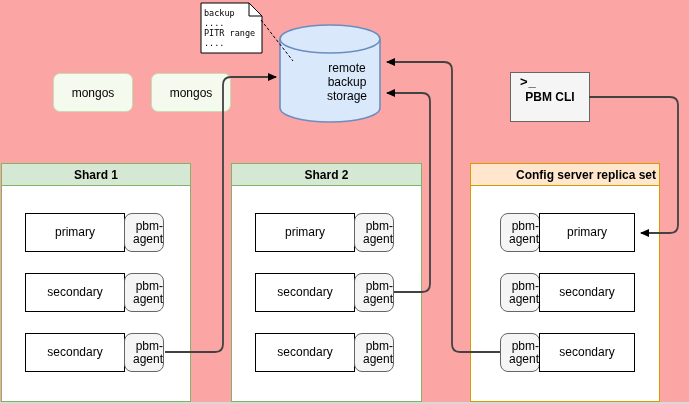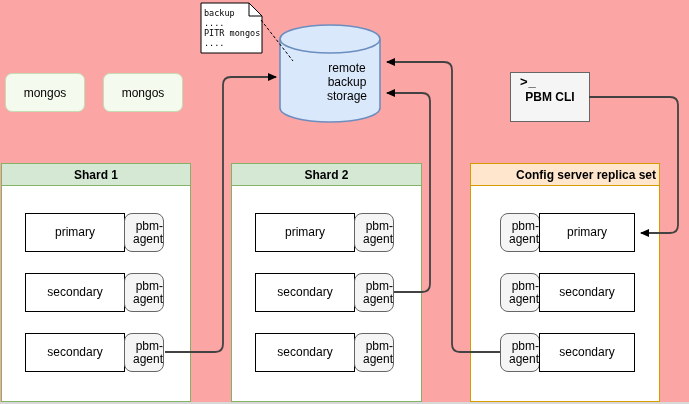--- a/index.html
+++ b/index.html
@@ -27,21 +27,21 @@
     position:absolute; height:37px; border:1px solid #000000; background:#ffffff;
     display:flex; align-items:center; justify-content:center;
     font-size:12px; color:#000; z-index:3; text-align:right; line-height:13px;
   }
   .agent { background:var(--gray_fill); border-color:var(--gray_stroke);border-radius:8px; }
 
   
   .mongos {
     position:absolute; top:73px; width:78px; height:37px; z-index:3;
     background:var(--mongos_fill); border:1px solid var(--mongos_stroke); border-radius:7px;
-    display:flex; align-items:center; justify-content:center; font-size:12px; color:#000;
+    display:flex; align-items:center; justify-content:center; font-size:12px; color:#000;margin-left:48px;
   }
 
   
   .pbmcli {
     position:absolute; left:510px; top:72px; width:78px; height:48px; z-index:3;
     background:var(--gray_fill); border:1px solid var(--gray_stroke); color:#000;
   }
   .pbmcli .prompt { font-weight:bold; font-size:13px; margin:2px 0 0 9px; letter-spacing:1px; line-height:14px; }
   .pbmcli .clilabel { font-weight:bold; font-size:12px; text-align:center; margin-top:1px; }
 
@@ -77,21 +77,21 @@
       <path d="M201,3 L249,3 L262,16 L262,53 L201,53 Z" fill="#ffffff" stroke="#000000" stroke-width="1"></path>
       <path d="M249,3 L249,16 L262,16 Z" fill="#ffffff" stroke="#000000" stroke-width="1"></path>
     </g>
 
     <path d="M261,20 L293,61" fill="none" stroke="#000000" stroke-width="1" stroke-dasharray="3,2"></path>
   </svg>
 
   <div class="note-text">
     <span>backup</span>
     <span>....</span>
-    <span>PITR mongos</span>
+    <span>PITR range</span>
     <span>....</span>
   </div>
 
   <div class="cyl-label">
     <span>remote</span>
     <span>backup</span>
     <span>storage</span>
   </div>
 
   <div class="mongos" style="left:5px;">

